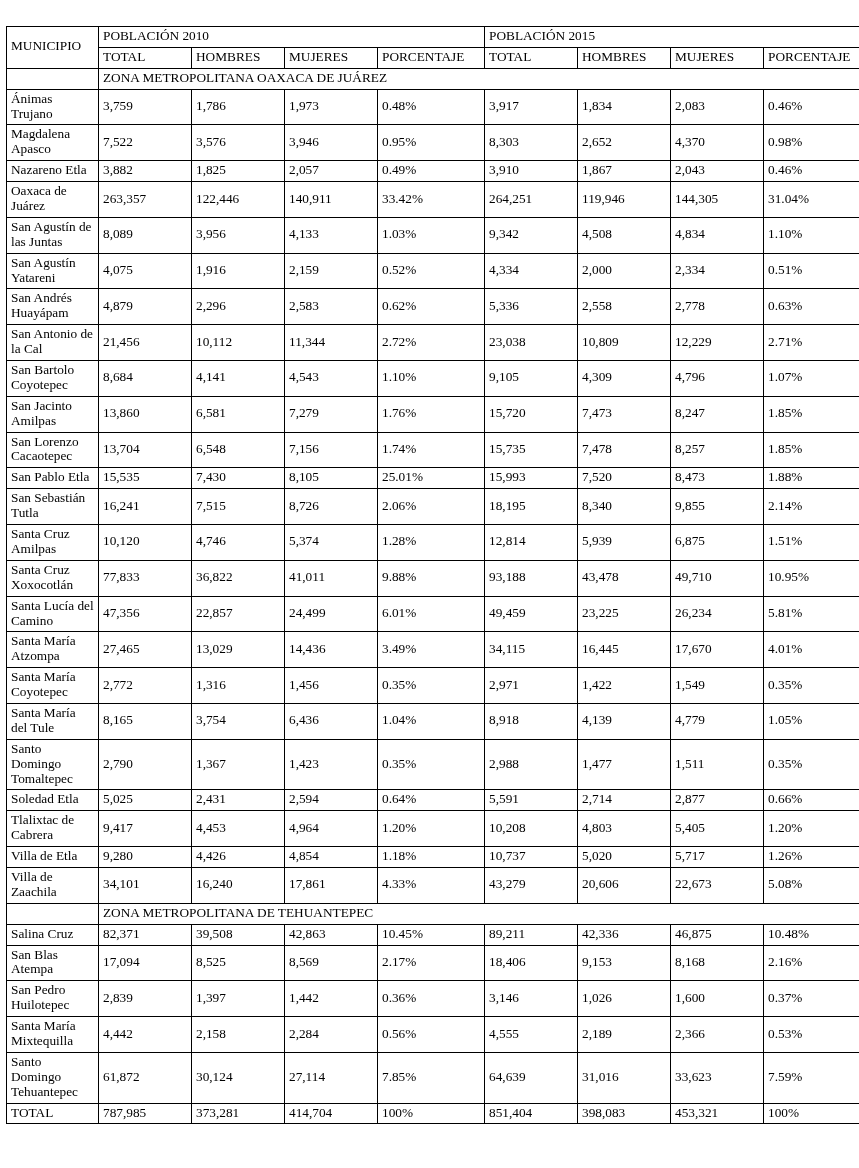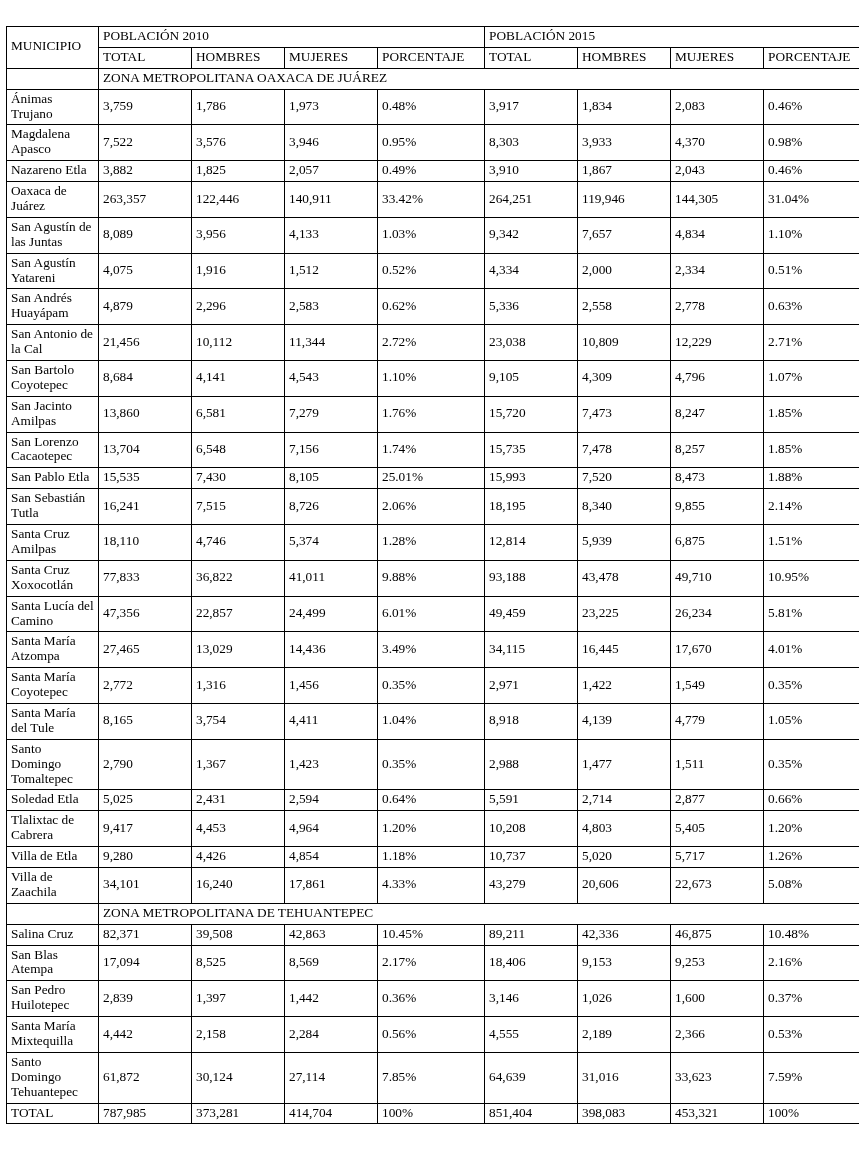--- a/index.html
+++ b/index.html
@@ -108,21 +108,21 @@
           <td>2,083</td>
           <td>0.46%</td>
         </tr>
         <tr>
           <td class="muni-cell">Magdalena Apasco</td>
           <td>7,522</td>
           <td>3,576</td>
           <td>3,946</td>
           <td>0.95%</td>
           <td>8,303</td>
-          <td>3,933</td>
+          <td>2,652</td>
           <td>4,370</td>
           <td>0.98%</td>
         </tr>
         <tr>
           <td class="muni-cell">Nazareno Etla</td>
           <td>3,882</td>
           <td>1,825</td>
           <td>2,057</td>
           <td>0.49%</td>
           <td>3,910</td>
@@ -141,29 +141,29 @@
           <td>144,305</td>
           <td>31.04%</td>
         </tr>
         <tr>
           <td class="muni-cell">San Agustín de las Juntas</td>
           <td>8,089</td>
           <td>3,956</td>
           <td>4,133</td>
           <td>1.03%</td>
           <td>9,342</td>
-          <td>7,657</td>
+          <td>4,508</td>
           <td>4,834</td>
           <td>1.10%</td>
         </tr>
         <tr>
           <td class="muni-cell">San Agustín Yatareni</td>
           <td>4,075</td>
           <td>1,916</td>
-          <td>1,512</td>
+          <td>2,159</td>
           <td>0.52%</td>
           <td>4,334</td>
           <td>2,000</td>
           <td>2,334</td>
           <td>0.51%</td>
         </tr>
         <tr>
           <td class="muni-cell">San Andrés Huayápam</td>
           <td>4,879</td>
           <td>2,296</td>
@@ -235,21 +235,21 @@
           <td>7,515</td>
           <td>8,726</td>
           <td>2.06%</td>
           <td>18,195</td>
           <td>8,340</td>
           <td>9,855</td>
           <td>2.14%</td>
         </tr>
         <tr>
           <td class="muni-cell">Santa Cruz Amilpas</td>
-          <td>18,110</td>
+          <td>10,120</td>
           <td>4,746</td>
           <td>5,374</td>
           <td>1.28%</td>
           <td>12,814</td>
           <td>5,939</td>
           <td>6,875</td>
           <td>1.51%</td>
         </tr>
         <tr>
           <td class="muni-cell">Santa Cruz Xoxocotlán</td>
@@ -292,21 +292,21 @@
           <td>0.35%</td>
           <td>2,971</td>
           <td>1,422</td>
           <td>1,549</td>
           <td>0.35%</td>
         </tr>
         <tr>
           <td class="muni-cell">Santa María del Tule</td>
           <td>8,165</td>
           <td>3,754</td>
-          <td>4,411</td>
+          <td>6,436</td>
           <td>1.04%</td>
           <td>8,918</td>
           <td>4,139</td>
           <td>4,779</td>
           <td>1.05%</td>
         </tr>
         <tr>
           <td class="muni-cell">Santo Domingo Tomaltepec</td>
           <td>2,790</td>
           <td>1,367</td>
@@ -377,21 +377,21 @@
           <td>10.48%</td>
         </tr>
         <tr>
           <td class="muni-cell">San Blas Atempa</td>
           <td>17,094</td>
           <td>8,525</td>
           <td>8,569</td>
           <td>2.17%</td>
           <td>18,406</td>
           <td>9,153</td>
-          <td>9,253</td>
+          <td>8,168</td>
           <td>2.16%</td>
         </tr>
         <tr>
           <td class="muni-cell">San Pedro Huilotepec</td>
           <td>2,839</td>
           <td>1,397</td>
           <td>1,442</td>
           <td>0.36%</td>
           <td>3,146</td>
           <td>1,026</td>

